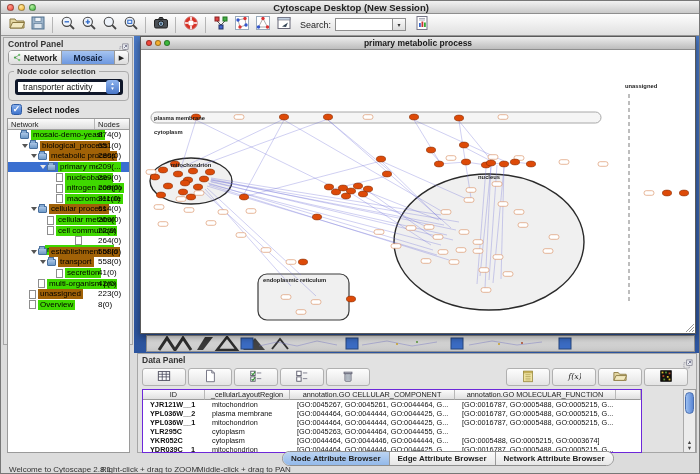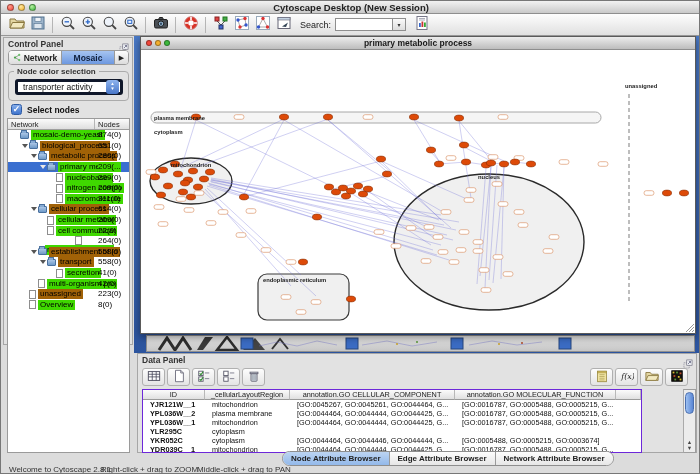--- a/index.html
+++ b/index.html
@@ -70,21 +70,21 @@
   .iw-light{position:absolute;top:3px;width:6px;height:6px;border-radius:50%;border:1px solid rgba(0,0,0,.35);}
   .iw-light.red{left:5px;background:#f2473a;}
   .iw-light.yellow{left:14px;background:#f5b02e;}
   .iw-light.green{left:23px;background:#3cb93c;}
   .canvas{position:absolute;left:0;top:13px;width:554px;height:283px;background:#fff;}
 
   
   .data-panel{position:absolute;left:136px;top:352px;width:560px;height:100px;background:#e2e2e2;border:1px solid #a6a6a6;}
   .dp-toolbar{position:absolute;left:4px;top:13px;height:20px;display:flex;align-items:center;}
   .dp-toolbar.right{left:auto;right:6px;}
-  .dbtn{width:23px;height:18px;border:1px solid #b0b0b0;border-radius:3px;background:linear-gradient(#fdfdfd,#e4e4e4);margin-right:2px;display:flex;align-items:center;justify-content:center;padding:0;}
+  .dbtn{width:44px;height:18px;border:1px solid #b0b0b0;border-radius:3px;background:linear-gradient(#fdfdfd,#e4e4e4);margin-right:2px;display:flex;align-items:center;justify-content:center;padding:0;}
   .dbtn svg{width:14px;height:14px;}
   .dp-table{position:absolute;left:4px;top:35px;width:500px;height:64px;background:#fff;border:1px solid #6d28d9;overflow:hidden;font-size:7.3px;}
   .dt-head{display:flex;height:10px;}
   .dt-head .hc{background:linear-gradient(#fbfbfb,#e0e0e0);border-right:1px solid #b8b8b8;border-bottom:1px solid #9a9a9a;text-align:center;line-height:10px;color:#222;overflow:hidden;white-space:nowrap;}
   .dt-row{display:flex;height:9px;}
   .dt-row .bc{line-height:9px;padding-left:7px;overflow:hidden;white-space:nowrap;color:#111;}
   .dt-row .bc.id{font-weight:bold;}
   .vscroll{position:absolute;right:0;top:35px;width:13px;height:64px;background:#ececec;border:1px solid #9e9e9e;border-left:1px solid #aaa;}
   .vthumb{position:absolute;left:1px;top:2px;width:9px;height:22px;border-radius:5px;background:linear-gradient(90deg,#9cc0f2,#5a86d4);border:1px solid #4a6fb0;}
   .varrows{position:absolute;left:0;bottom:1px;width:11px;text-align:center;font-size:5.5px;line-height:5.5px;color:#444;}
@@ -674,20 +674,21 @@
           </div>
           <div class="dt-row">
             <span class="bc id" style="width: 62px;">YPL036W__1</span>
             <span class="bc" style="width: 85px;">mitochondrion</span>
             <span class="bc" style="width: 165px;">[GO:0044464, GO:0044444, GO:0044425, G...</span>
             <span class="bc" style="width: 161px;">[GO:0016787, GO:0005488, GO:0005215, G...</span>
           </div>
           <div class="dt-row">
             <span class="bc id" style="width: 62px;">YLR295C</span>
             <span class="bc" style="width: 85px;">cytoplasm</span>
+            <span class="bc" style="width: 165px;">[GO:0045263, GO:0044464, GO:0044455, G...</span>
           </div>
           <div class="dt-row">
             <span class="bc id" style="width: 62px;">YKR052C</span>
             <span class="bc" style="width: 85px;">cytoplasm</span>
             <span class="bc" style="width: 165px;">[GO:0044464, GO:0044446, GO:0044444, G...</span>
             <span class="bc" style="width: 161px;">[GO:0005488, GO:0005215, GO:0003674]</span>
           </div>
           <div class="dt-row">
             <span class="bc id" style="width: 62px;">YDR039C__1</span>
             <span class="bc" style="width: 85px;">mitochondrion</span>

